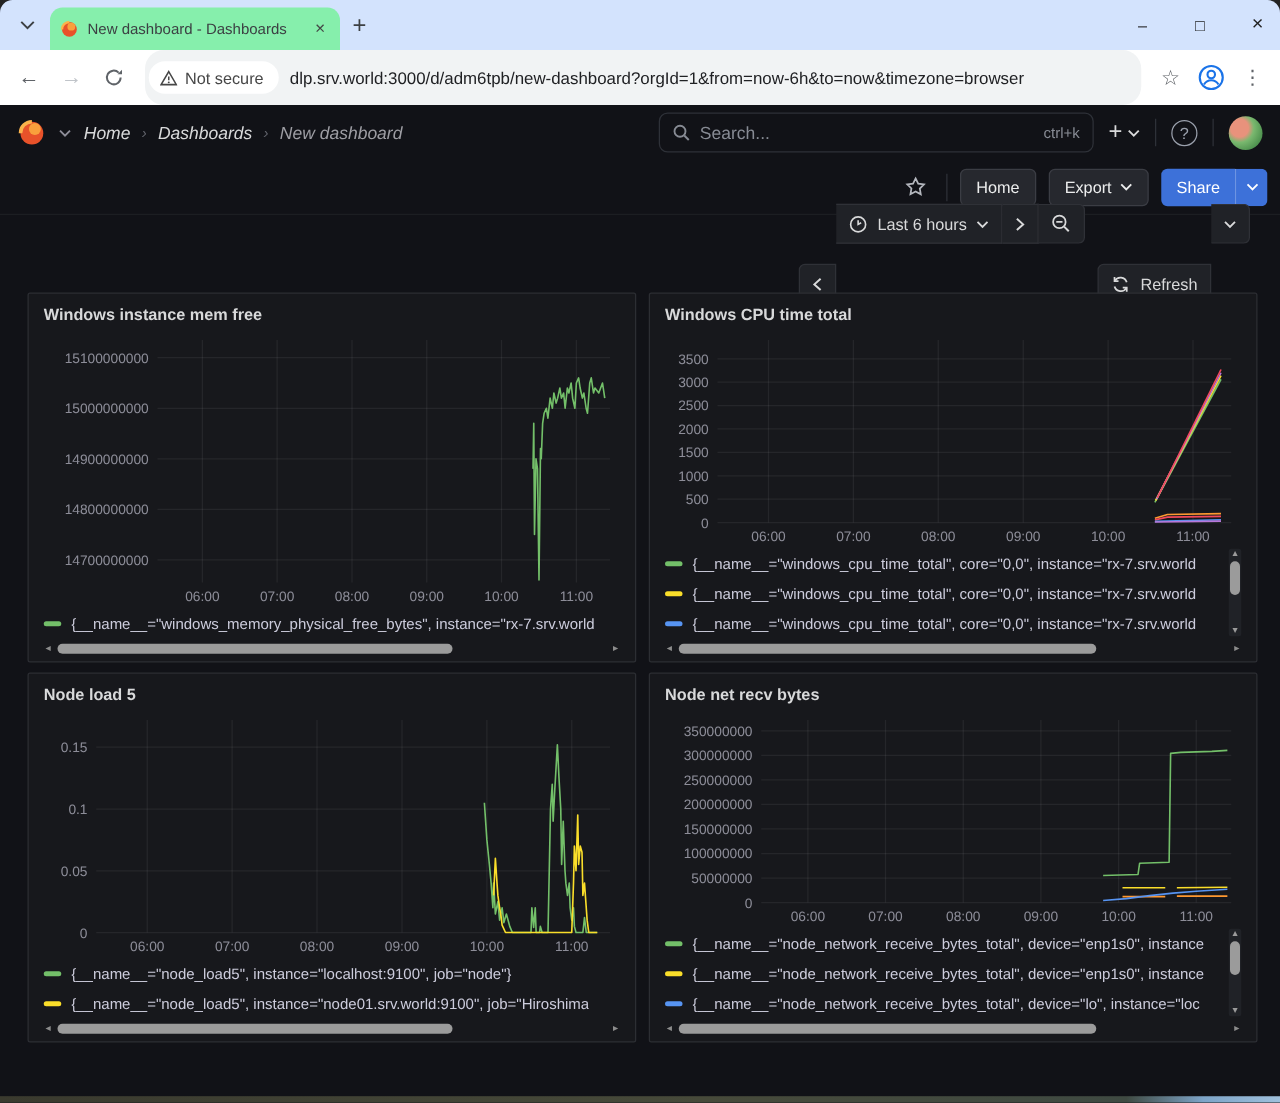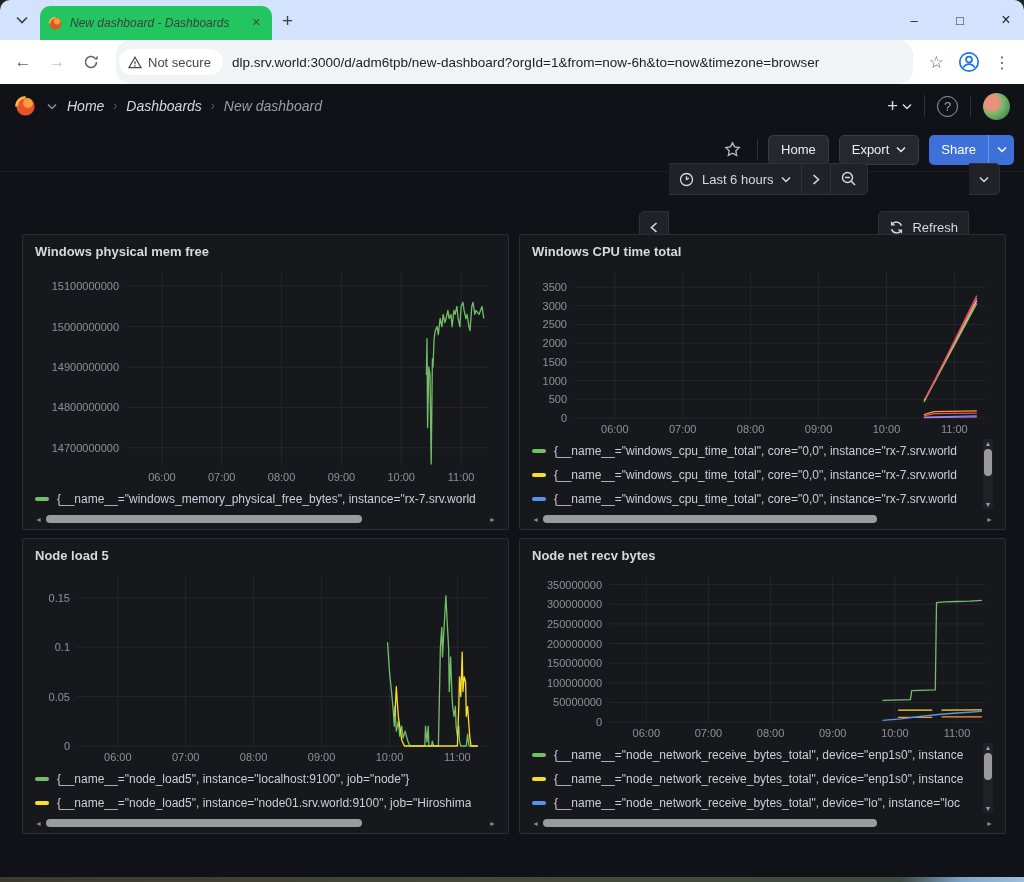--- a/index.html
+++ b/index.html
@@ -4,21 +4,21 @@
 <style>
   * { margin:0; padding:0; box-sizing:border-box; }
   html,body { width:1024px; height:882px; background:#232323; font-family:"Liberation Sans", sans-serif; overflow:hidden; }
   .window { position:absolute; top:0; left:0; width:1024px; height:877px; border-radius:10px 10px 0 0; overflow:hidden; background:#111217; }
   .desktop-strip { position:absolute; bottom:0; left:0; width:1024px; height:5px;
     background:linear-gradient(90deg,#3a3a2e 0%,#474a3a 55%,#3f4a42 88%,#7da4c8 94%,#9fc0dc 100%); }
 
   
   .titlebar { height:40px; background:#d3e3fd; display:flex; align-items:flex-end; position:relative; }
   .tab-search { width:28px; height:28px; margin:0 4px 6px 8px; display:flex; align-items:center; justify-content:center; color:#3c4043; border-radius:50%; }
-  .tab { width:232px; height:34px; background:#22c55e; border-radius:10px 10px 0 0; display:flex; align-items:center; padding:0 8px; gap:7px;font-style:italic; }
+  .tab { width:232px; height:34px; background:#86efac; border-radius:10px 10px 0 0; display:flex; align-items:center; padding:0 8px; gap:7px; }
   .tab-title { font-size:12px; color:#3c4043; white-space:nowrap; overflow:hidden; flex:1; }
   .tab-close { font-size:14px; color:#444746; width:16px; height:16px; line-height:15px; text-align:center; border-radius:50%; }
   .newtab-btn { font-size:19px; color:#3c4043; margin:0 0 8px 10px; }
   .win-controls { position:absolute; right:10px; top:0; height:40px; display:flex; align-items:center; gap:30px; color:#1f1f1f; }
   .win-controls span { width:16px; text-align:center; font-size:13px; }
   .toolbar { height:44px; background:#ffffff; display:flex; align-items:center; padding:0 8px; gap:4px; }
   .nav-ico { width:30px; height:30px; display:flex; align-items:center; justify-content:center; font-size:17px; color:#5f6368; border-radius:50%; }
   .nav-ico.disabled { color:#c0c4c9; }
   .omnibox { flex:1; height:44px; background:#f1f3f4; border-radius:15px; display:flex; align-items:center; margin:0 6px; padding:2px 12px 2px 3px; gap:9px; min-width:0; }
   .secchip { background:#ffffff; border-radius:13px; height:26px; display:flex; align-items:center; gap:6px; padding:0 12px 0 9px; color:#474747; font-size:13px; white-space:nowrap; }
@@ -153,20 +153,30 @@
         </svg>
     </span>
     <div class="crumb">
       <a href="#">Home</a>
       <span class="sep">›</span>
       <a href="#">Dashboards</a>
       <span class="sep">›</span>
       <span class="current">New dashboard</span>
     </div>
     <div class="gf-nav-right">
+      <div class="searchbox">
+        <span class="icon">
+          <svg width="14" height="14" viewBox="0 0 14 14">
+              <circle cx="6" cy="6" r="4.4" fill="none" stroke="#878b94" stroke-width="1.5"></circle>
+              <line x1="9.4" y1="9.4" x2="13" y2="13" stroke="#878b94" stroke-width="1.5"></line>
+            </svg>
+        </span>
+        <span>Search...</span>
+        <span class="shortcut">ctrl+k</span>
+      </div>
       <div class="plusgrp">
         <span>+</span>
         <svg width="10" height="7" viewBox="0 0 10 7">
             <polyline points="1,1.5 5,5.5 9,1.5" fill="none" stroke="#d8d9da" stroke-width="1.5"></polyline>
           </svg>
       </div>
       <div class="vdiv"></div>
       <div class="help-circ">?</div>
       <div class="vdiv"></div>
       <div class="gf-avatar"></div>
@@ -241,21 +251,21 @@
         <svg width="10" height="7" viewBox="0 0 10 7">
             <polyline points="1,1.5 5,5.5 9,1.5" fill="none" stroke="#d8d9da" stroke-width="1.5"></polyline>
           </svg>
       </button>
     </div>
   </div>
 
   <div class="grid">
 
     <div class="panel">
-      <div class="panel-title">Windows physical mem free</div>
+      <div class="panel-title">Windows instance mem free</div>
       <div class="chart-wrap">
           <svg viewBox="0 0 461 223">
             <line x1="126.9" y1="8" x2="126.9" y2="202" stroke="rgba(204,204,220,0.08)"></line>
             <text x="126.9" y="217" text-anchor="middle" font-size="11" font-family="Liberation Sans, sans-serif" fill="rgba(204,204,220,0.65)">06:00</text>
             <line x1="186.7" y1="8" x2="186.7" y2="202" stroke="rgba(204,204,220,0.08)"></line>
             <text x="186.7" y="217" text-anchor="middle" font-size="11" font-family="Liberation Sans, sans-serif" fill="rgba(204,204,220,0.65)">07:00</text>
             <line x1="246.6" y1="8" x2="246.6" y2="202" stroke="rgba(204,204,220,0.08)"></line>
             <text x="246.6" y="217" text-anchor="middle" font-size="11" font-family="Liberation Sans, sans-serif" fill="rgba(204,204,220,0.65)">08:00</text>
             <line x1="306.4" y1="8" x2="306.4" y2="202" stroke="rgba(204,204,220,0.08)"></line>
             <text x="306.4" y="217" text-anchor="middle" font-size="11" font-family="Liberation Sans, sans-serif" fill="rgba(204,204,220,0.65)">09:00</text>

